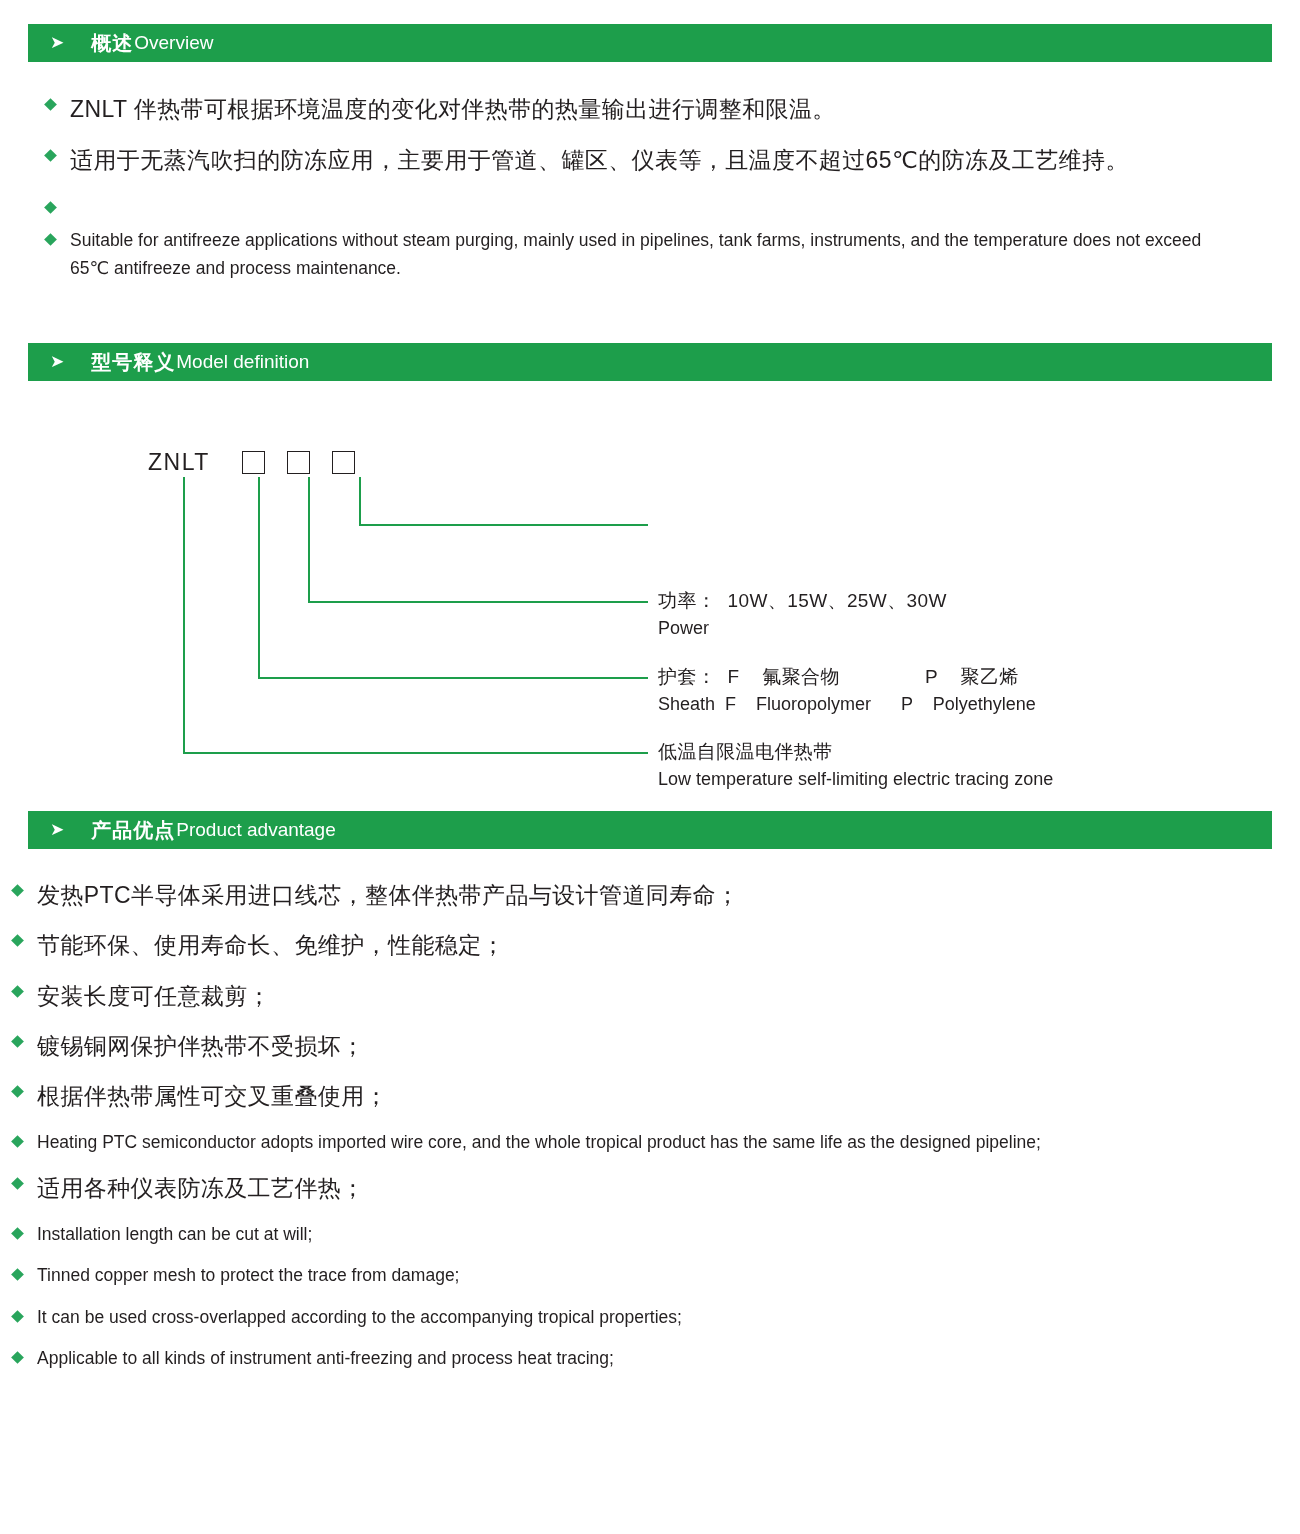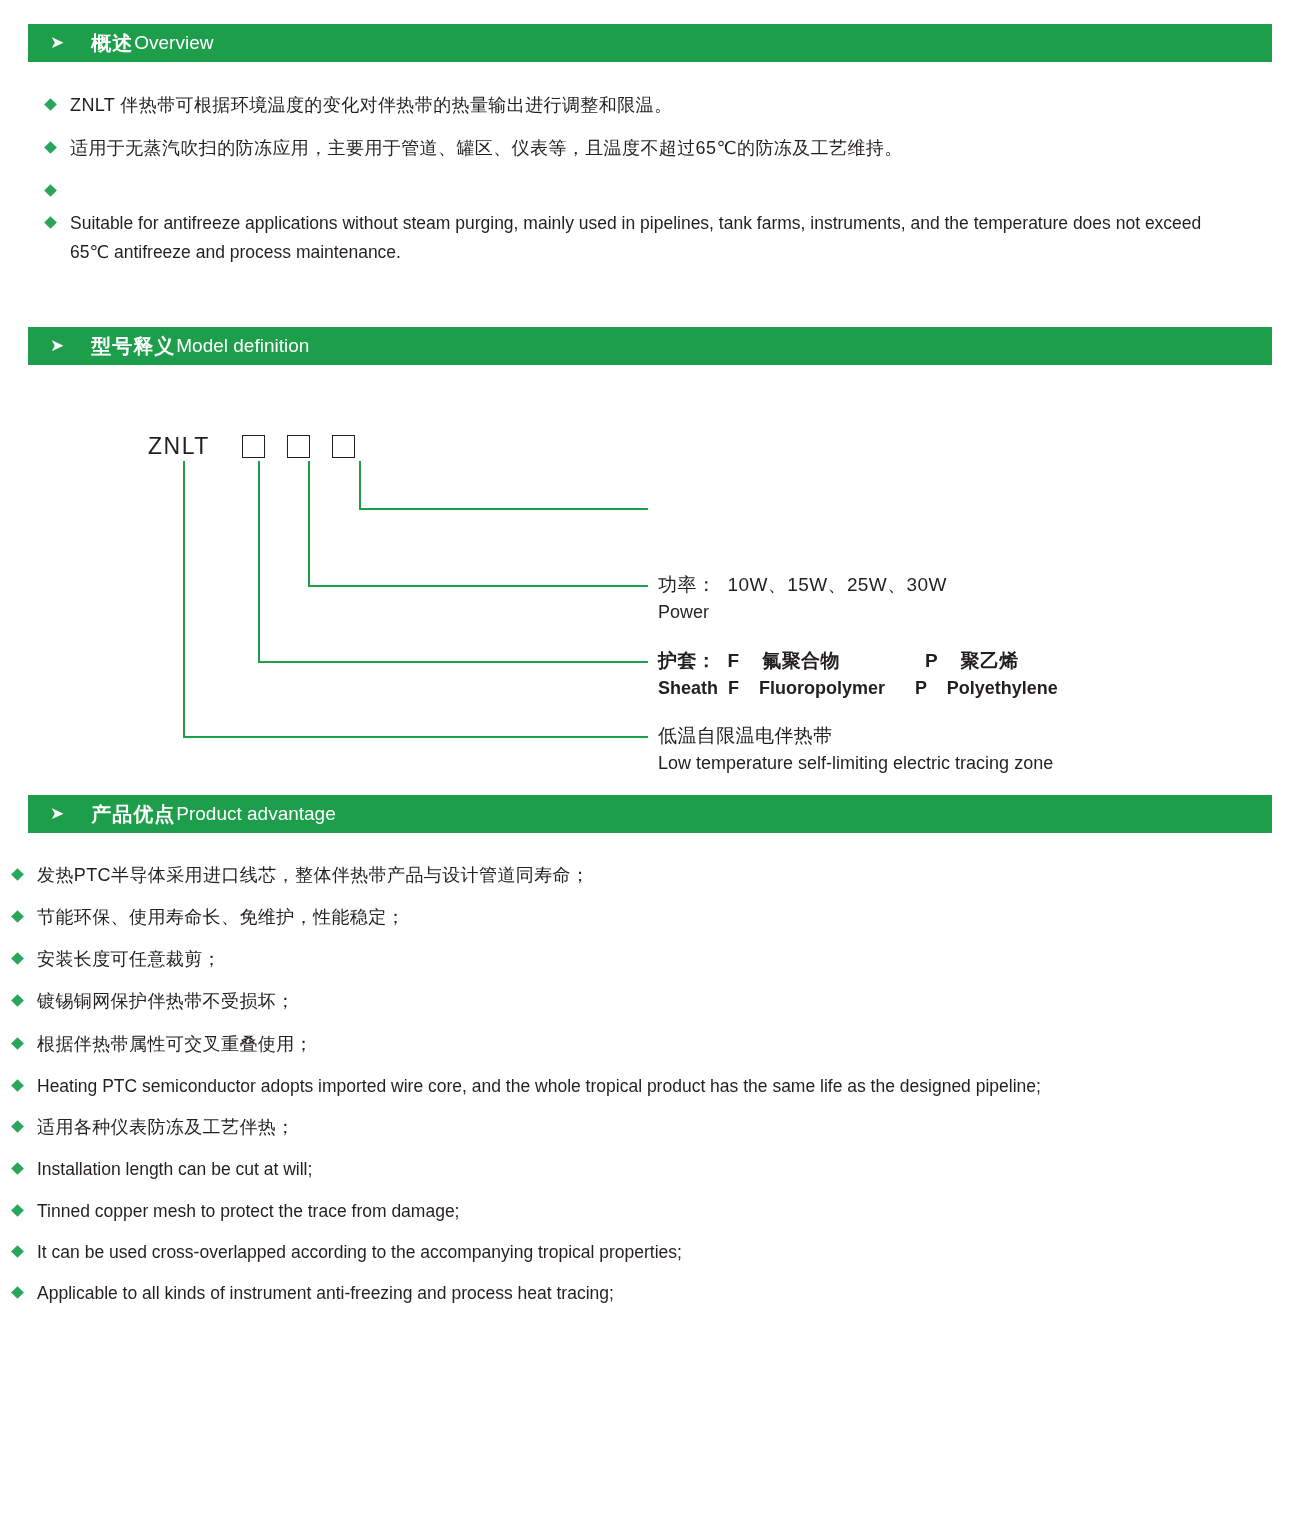--- a/index.html
+++ b/index.html
@@ -73,21 +73,21 @@
     margin-right: 15px;
     background: #29a55c;
     transform: rotate(45deg);
   }
   .bullets li .txt {
     font-size: 17.5px;
     line-height: 1.62;
     color: #231f20;
   }
   .bullets li .txt.cn {
-    font-size: 18px;
+    font-size: 23px;
     letter-spacing: 0.4px;
   }
 
   
   #overview-section { padding-top: 24px; }
   #overview-list { margin-top: 29px; }
 
   
   #model-section { margin-top: 61px; }
   .diagram {
@@ -134,21 +134,21 @@
     letter-spacing: 0.4px;
   }
   .legend .l-en {
     font-size: 18px;
     color: #231f20;
     white-space: pre;
     margin-top: 4px;
   }
   #legend-voltage { top: 120px; }
   #legend-power { top: 197px; }
-  #legend-sheath { top: 273px; font-weight: bold; }
+  #legend-sheath { top: 273px; }
   #legend-name { top: 348px; }
 
   
   #advantage-section { margin-top: 0px; }
   #advantage-list { margin-top: 28px; }
   #advantage-list li { margin-bottom: 13px; padding-left: 13px; }
 </style>
 </head>
 <body>
 

